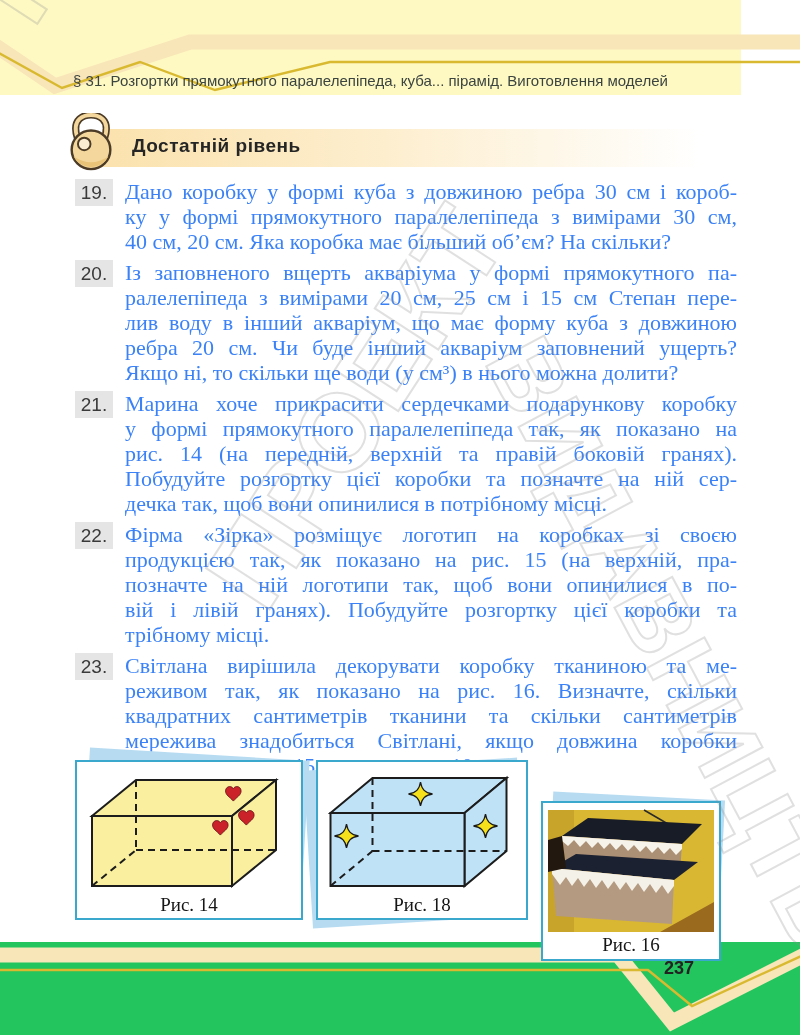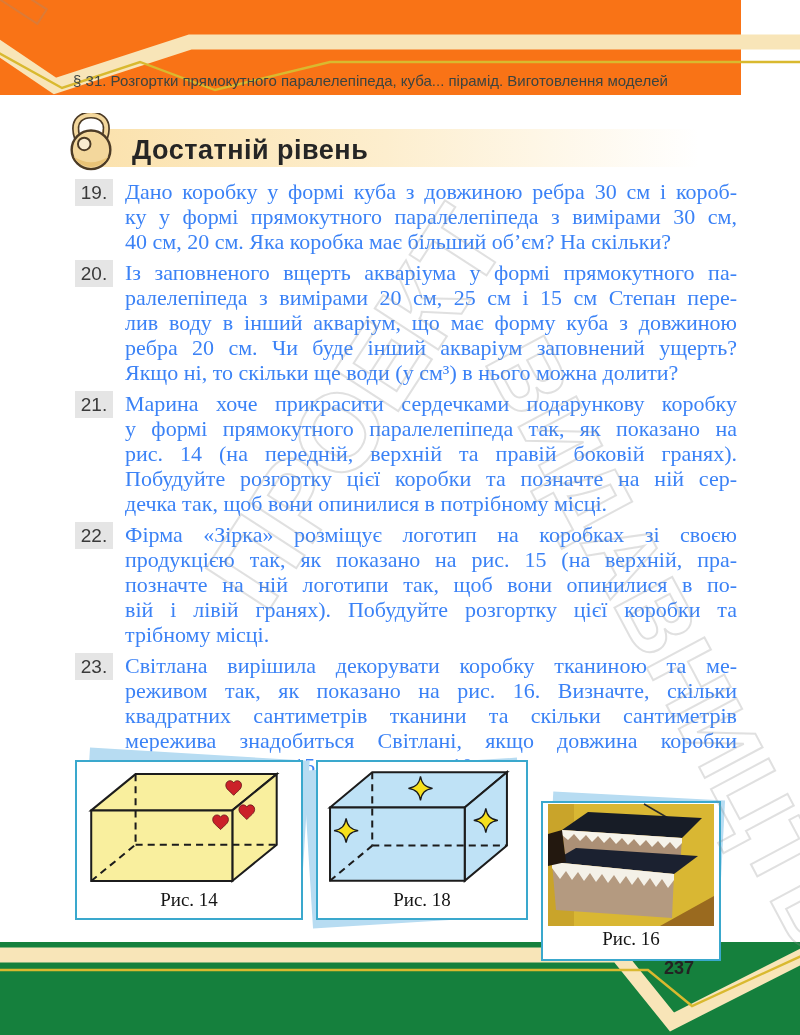--- a/index.html
+++ b/index.html
@@ -1,60 +1,60 @@
 <!DOCTYPE html>
 <html><head>
 <meta charset="utf-8">
 <style>
   html,body{margin:0;padding:0;background:#e8e8e8;}
   .page{position:relative;width:800px;height:1035px;margin:0 auto;background:#ffffff;
         overflow:hidden;font-family:"Liberation Serif",serif;}
 
   
-  .band-top{position:absolute;left:0;top:0;width:741px;height:95px;background:#f97316;}
-  .band-bottom{position:absolute;left:0;bottom:0;width:800px;height:93px;background:#15803d;}
+  .band-top{position:absolute;left:0;top:0;width:741px;height:95px;background:#fef9c3;}
+  .band-bottom{position:absolute;left:0;bottom:0;width:800px;height:93px;background:#22c55e;}
   .band-top svg,.band-bottom svg{position:absolute;left:0;top:0;}
   .chapter-header{position:absolute;left:0;bottom:6px;width:100%;text-align:center;
         font-family:"Liberation Sans",sans-serif;font-size:15px;color:#3c4440;}
   .page-number{position:absolute;left:664px;top:16px;font-family:"Liberation Sans",sans-serif;
         font-weight:bold;font-size:18px;color:#232323;}
 
   
   .wm{position:absolute;z-index:6;pointer-events:none;font-family:"Liberation Sans",sans-serif;
       font-weight:bold;color:rgba(150,150,150,0.0);-webkit-text-stroke:2px rgba(145,145,145,0.28);
       white-space:nowrap;}
   .wm1{left:-60px;top:-30px;font-size:120px;transform:rotate(-57deg);transform-origin:left top;}
   .wm2{left:180px;top:560px;font-size:110px;transform:rotate(-57deg);transform-origin:left top;}
   .wm3{left:560px;top:320px;font-size:95px;transform:rotate(62deg);transform-origin:left top;}
 
   
   .level-heading{position:absolute;left:62px;top:113px;right:70px;height:58px;}
   .level-band{position:absolute;left:40px;top:16px;right:0;height:38px;
         background:linear-gradient(to right,#fbe2ae 0%,#fdeece 45%,#ffffff 95%);}
   .level-icon{position:absolute;left:0;top:0;width:58px;height:60px;}
   .level-title{position:absolute;left:70px;top:22px;font-family:"Liberation Sans",sans-serif;
-        font-size:27px;font-weight:600;color:#252525;letter-spacing:.5px;}
+        font-size:19px;font-weight:600;color:#252525;letter-spacing:.5px;}
 
   
   .problems{position:absolute;left:75px;top:179px;width:662px;}
   .problem{display:flex;align-items:flex-start;margin-bottom:6px;}
   .badge{flex:0 0 38px;height:27px;background:#e5e5e5;text-align:center;
          font-family:"Liberation Sans",sans-serif;font-size:19px;color:#3a3a3a;
          line-height:27px;margin-right:12px;}
   .ptext{flex:1;font-size:22px;line-height:25px;color:#3b82f6;}
   .tline{text-align:justify;text-align-last:justify;}
   .tline.last{text-align-last:left;font-family:Liberation Serif, serif;}
 
   
   .figures{position:absolute;left:75px;top:760px;width:662px;height:168px;display:flex;gap:13px;}
   .figwrap{position:relative;}
   .backing{position:absolute;background:#b7dcf2;z-index:0;}
   .figwrap .card{position:relative;z-index:1;background:#ffffff;border:2px solid #3aa8cd;
         box-sizing:border-box;height:160px;display:flex;flex-direction:column;
-        align-items:center;justify-content:flex-start;padding:0 5px 2px;}
+        align-items:center;justify-content:flex-start;padding:6px 5px 2px;}
   .fig-caption{font-size:19px;color:#161616;margin-top:1px;}
   .w1{width:228px;} .w2{width:212px;} .w3{width:180px;margin-top:41px;}
   .b1{left:10px;top:-6px;width:220px;height:158px;transform:rotate(3.5deg);}
   .b2{left:-8px;top:4px;width:214px;height:158px;transform:rotate(-3.5deg);}
   .b3{left:8px;top:-5px;width:172px;height:160px;transform:rotate(3deg);}
 </style>
 </head>
 <body>
 
 <div class="page">

